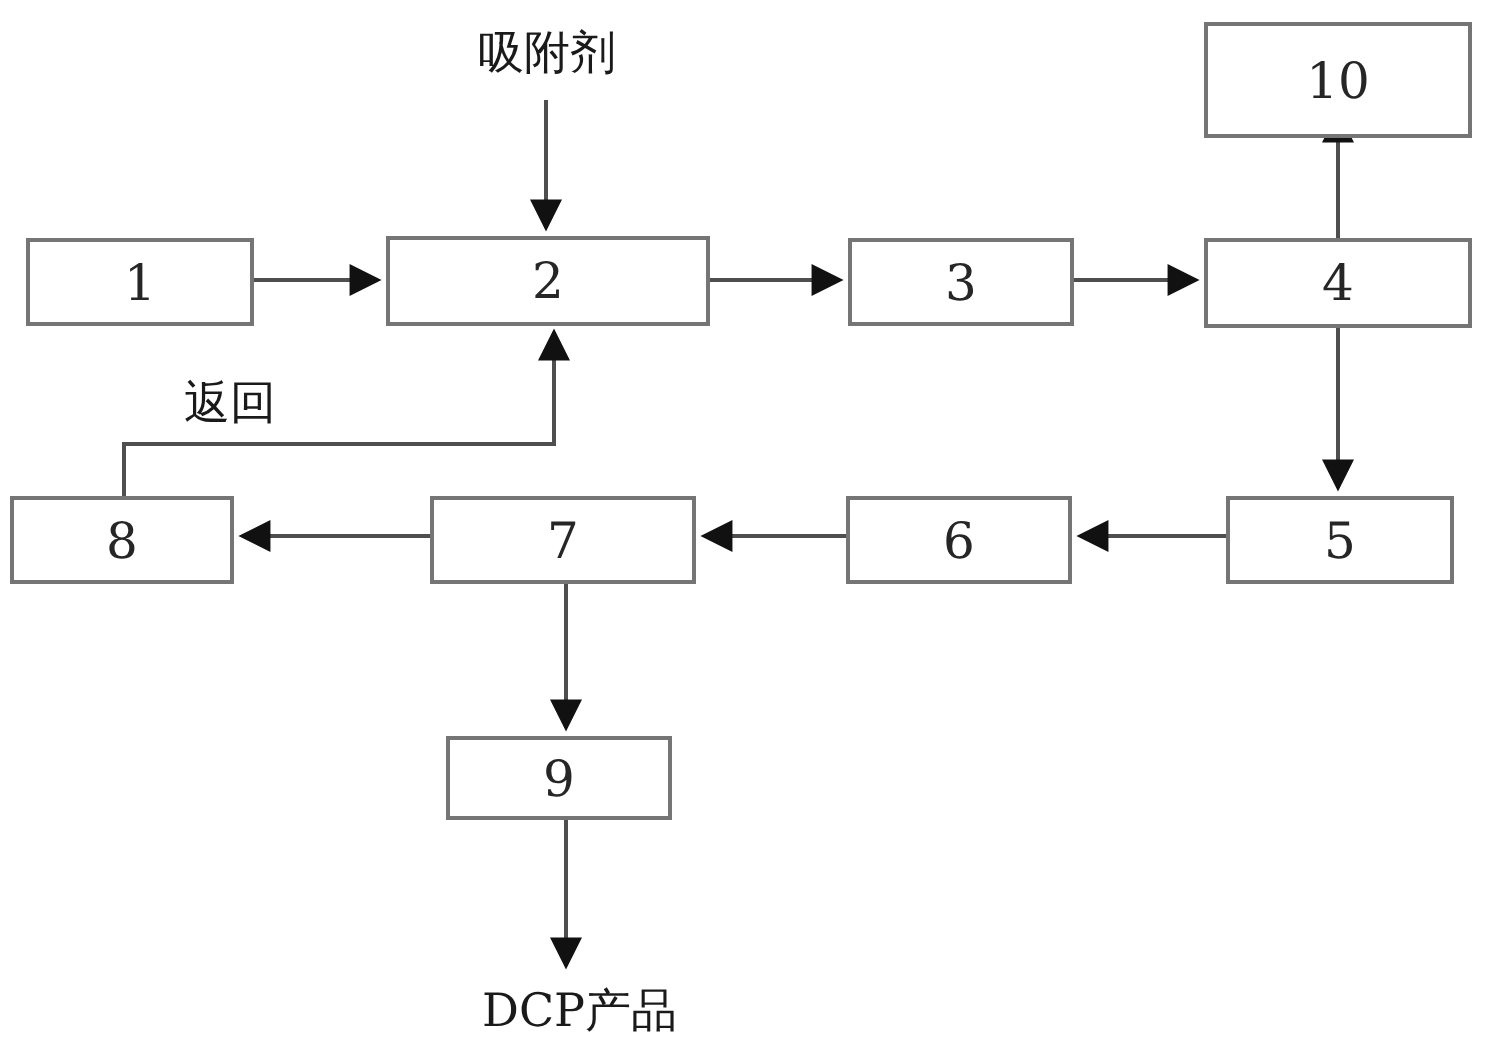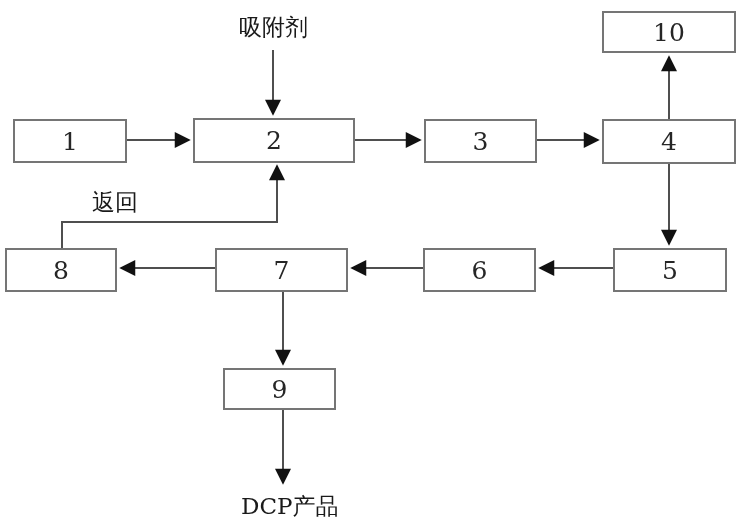--- a/index.html
+++ b/index.html
@@ -93,21 +93,21 @@
   </div>
   <div class="box" style="left:215px; top:248px; width:133px; height:44px;">
     <span>7</span>
   </div>
   <div class="box" style="left:5px;   top:248px; width:112px; height:44px;">
     <span>8</span>
   </div>
   <div class="box" style="left:223px; top:368px; width:113px; height:42px;">
     <span>9</span>
   </div>
-  <div class="box" style="left:602px; top:11px;  width:134px; height:42px;">
+  <div class="box" style="left:602px; top:11px;  width:134px; height:58px;">
     <span>10</span>
   </div>
 
   <div class="flow-label" style="left:239px; top:15px;">吸附剂</div>
   <div class="flow-label" style="left:92px; top:190px;">返回</div>
   <div class="flow-label" style="left:241px; top:494px;">DCP产品</div>
 
 </div>
 
 </body></html>

